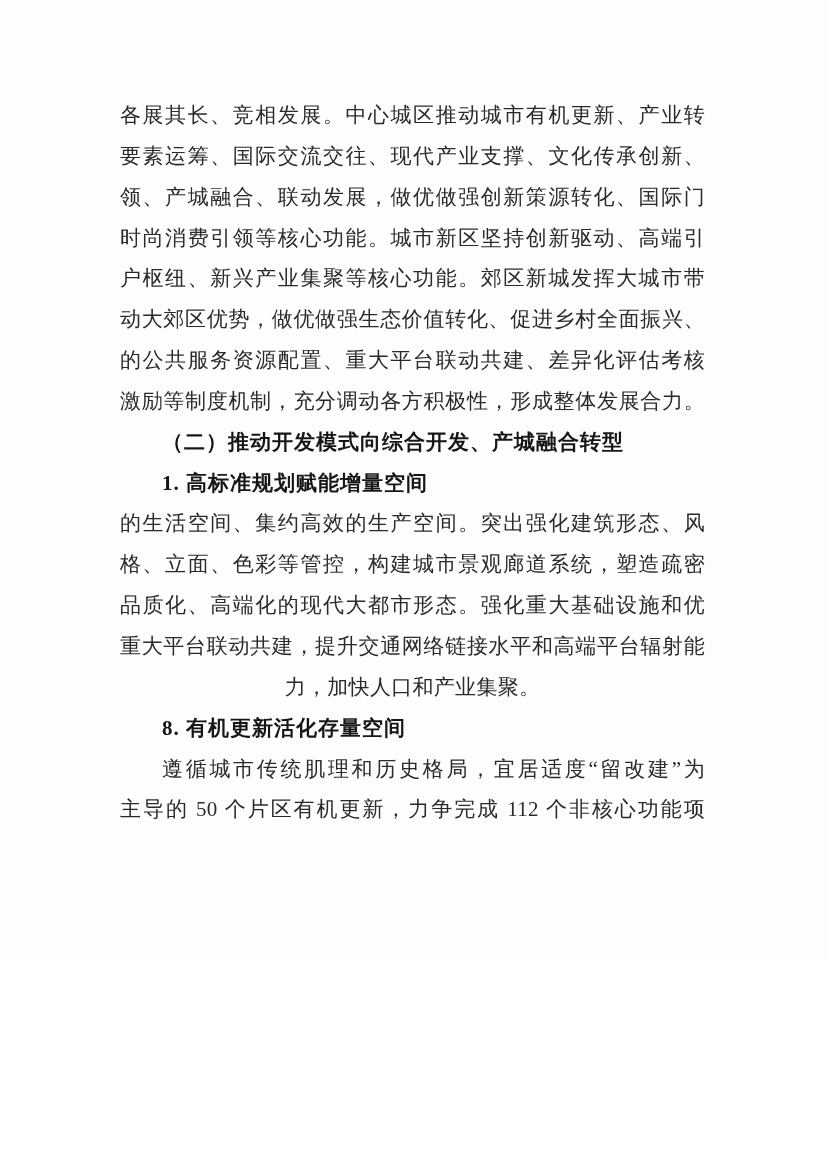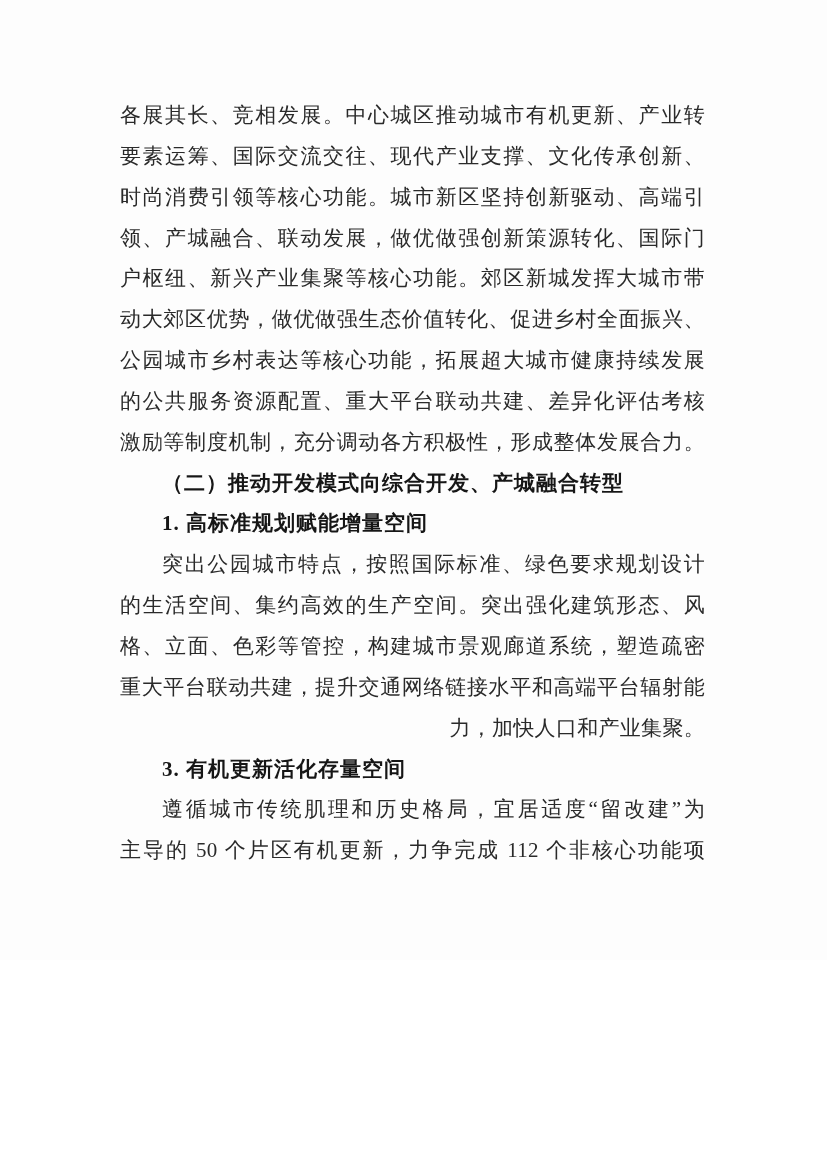--- a/index.html
+++ b/index.html
@@ -34,21 +34,21 @@
   .line.body {
     text-align: justify;
     text-align-last: justify;
   }
   .line.body-indent {
     text-align: justify;
     text-align-last: justify;
     text-indent: 2em;
   }
   .line.body-end {
-    text-align: right;
+    text-align: center;
   }
   .line.heading {
     font-weight: 700;
     color: #161616;
     text-indent: 2em;
     text-align: left;
     letter-spacing: 1px;
   }
   .page-footer {
     position: absolute;
@@ -66,34 +66,33 @@
     letter-spacing: 2px;
   }
 </style>
 </head>
 <body>
 
 <div class="page">
   <main class="text-block">
       <div class="line body">各展其长、竞相发展。中心城区推动城市有机更新、产业转</div>
       <div class="line body">要素运筹、国际交流交往、现代产业支撑、文化传承创新、</div>
+      <div class="line body">领、产城融合、联动发展，做优做强创新策源转化、国际门</div>
       <div class="line body">时尚消费引领等核心功能。城市新区坚持创新驱动、高端引</div>
-      <div class="line body">领、产城融合、联动发展，做优做强创新策源转化、国际门</div>
       <div class="line body">户枢纽、新兴产业集聚等核心功能。郊区新城发挥大城市带</div>
       <div class="line body">动大郊区优势，做优做强生态价值转化、促进乡村全面振兴、</div>
-      <div class="line body">公园城市乡村表达等核心功能，拓展超大城市健康持续发展</div>
       <div class="line body">的公共服务资源配置、重大平台联动共建、差异化评估考核</div>
       <div class="line body">激励等制度机制，充分调动各方积极性，形成整体发展合力。</div>
       <div class="line heading">（二）推动开发模式向综合开发、产城融合转型</div>
       <div class="line heading">1. 高标准规划赋能增量空间</div>
-      <div class="line body-indent">突出公园城市特点，按照国际标准、绿色要求规划设计</div>
       <div class="line body">的生活空间、集约高效的生产空间。突出强化建筑形态、风</div>
       <div class="line body">格、立面、色彩等管控，构建城市景观廊道系统，塑造疏密</div>
+      <div class="line body">品质化、高端化的现代大都市形态。强化重大基础设施和优</div>
       <div class="line body">重大平台联动共建，提升交通网络链接水平和高端平台辐射能</div>
       <div class="line body-end">力，加快人口和产业集聚。</div>
-      <div class="line heading">3. 有机更新活化存量空间</div>
+      <div class="line heading">8. 有机更新活化存量空间</div>
       <div class="line body-indent">遵循城市传统肌理和历史格局，宜居适度“留改建”为</div>
       <div class="line body">主导的 50 个片区有机更新，力争完成 112 个非核心功能项</div>
     </main>
   <footer class="page-footer">
     <span class="page-number">— 19 —</span>
   </footer>
 </div>
 
 </body></html>

